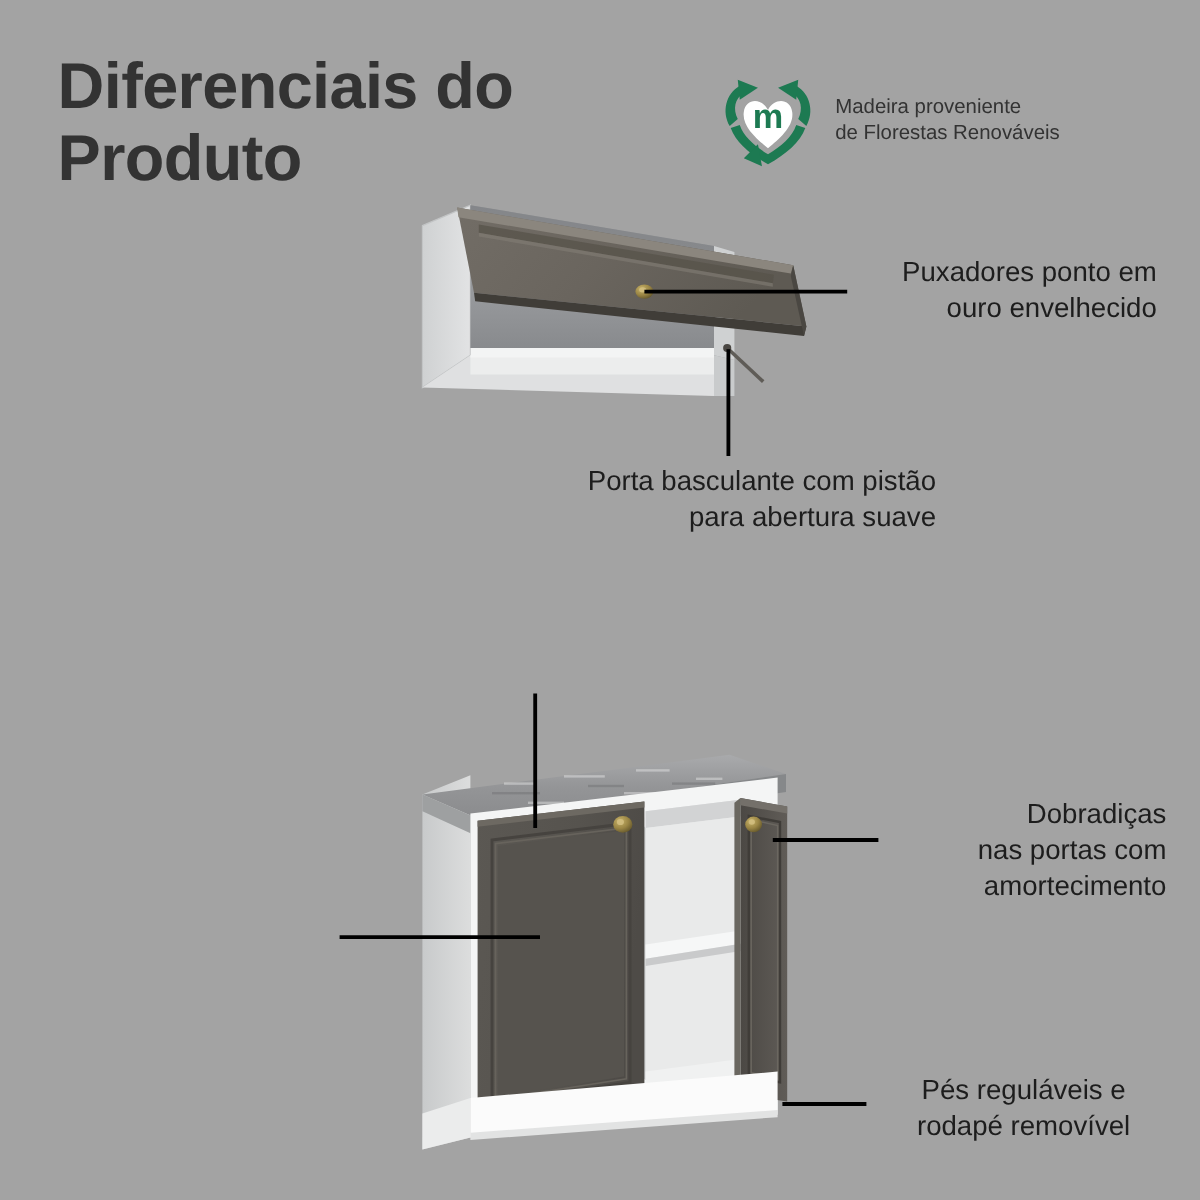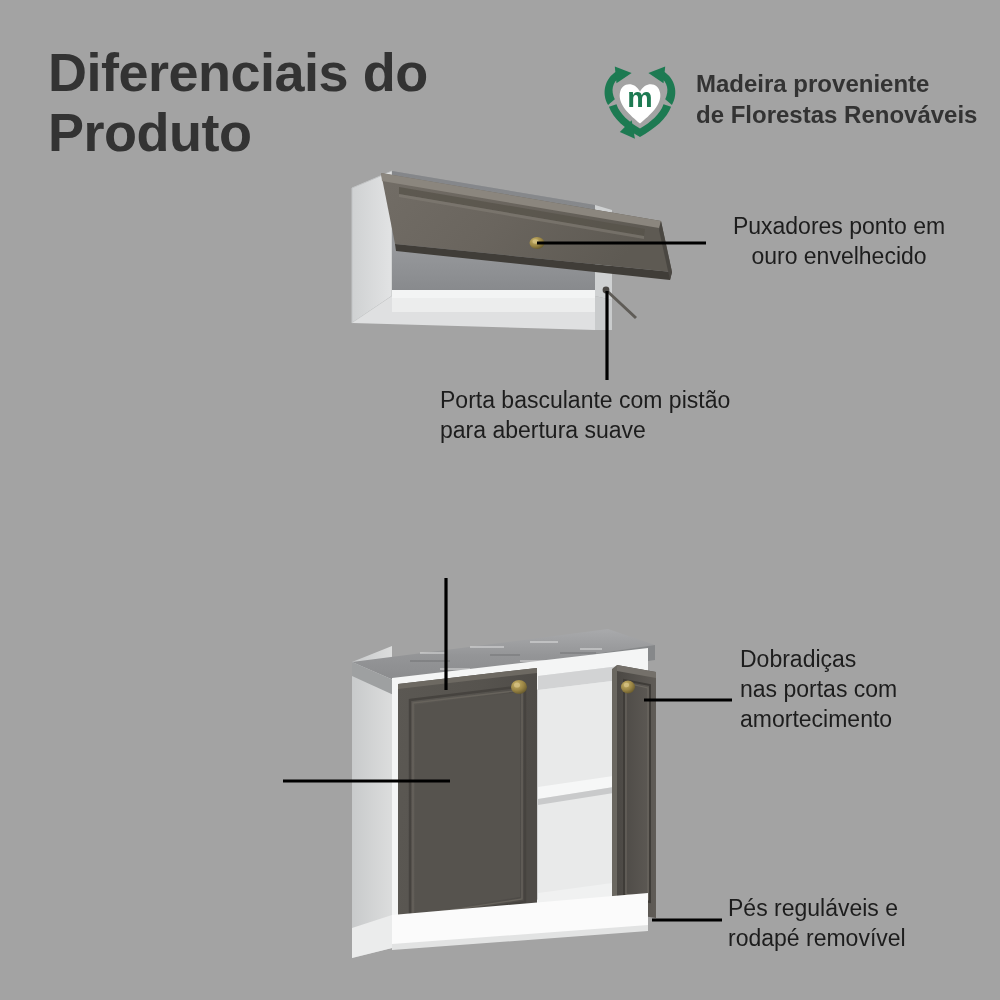--- a/index.html
+++ b/index.html
@@ -40,55 +40,55 @@
     display: flex;
     align-items: center;
     gap: 14px;
   }
   #eco-badge .eco-mark {
     width: 84px;
     height: 84px;
     flex: 0 0 84px;
   }
   #eco-badge .eco-text {
-    font-size: 24px;
+    font-size: 17px;
     line-height: 1.28;
-    font-weight: bold;
+    font-weight: normal;
     color: #333333;
     white-space: pre-line;
   }
 
   
   .callout {
     position: absolute;
     font-size: 23px;
     line-height: 1.30;
     color: #1d1d1d;
     white-space: pre-line;
   }
-  .callout.c-center { text-align: left; }
+  .callout.c-center { text-align: right; }
   .callout.c-left   { text-align: left; }
 
   #callout-handles {
-    left: 714px;  top: 212px;  width: 250px;  text-align: center;
+    left: 714px;  top: 212px;  width: 250px;  text-align: right;
   }
   #callout-lift-door {
     left: 440px;  top: 386px;  width: 340px;
   }
   #callout-fronts {
     left: 250px;  top: 512px;  width: 300px;
   }
   #callout-hinges {
-    left: 740px;  top: 645px;  width: 232px;
+    left: 740px;  top: 664px;  width: 232px;
   }
   #callout-american {
     left: 20px;   top: 730px;  width: 300px;
   }
   #callout-feet {
-    left: 728px;  top: 894px;  width: 250px;  text-align: left;
+    left: 728px;  top: 894px;  width: 250px;  text-align: center;
   }
 
   
   #art {
     position: absolute;
     left: 0; top: 0;
     width: 1000px;
     height: 1000px;
     pointer-events: none;
   }

